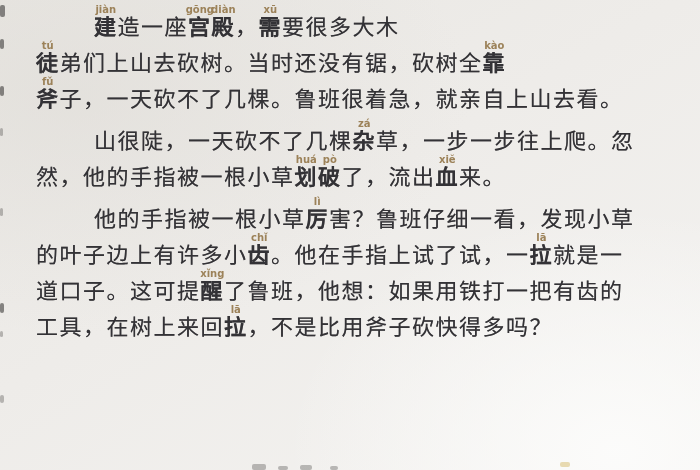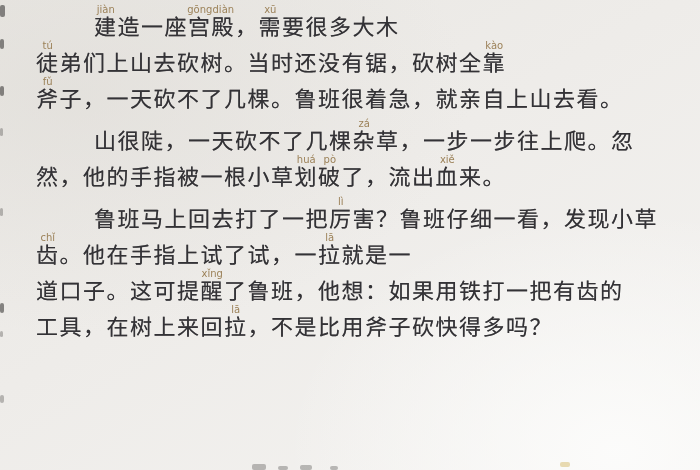--- a/index.html
+++ b/index.html
@@ -18,21 +18,21 @@
     color:#333236;
   }
   .para{margin:0 0 6px 0;}
   .line{
     height:36px;line-height:36px;
     font-size:22px;letter-spacing:1.5px;
     white-space:nowrap;
     text-shadow:0 0 .6px rgba(40,40,42,.55);
   }
   .line.indent{padding-left:58px;}
-  .rubychar{position:relative;display:inline-block;}
+  .rubychar{position:relative;display:inline-block;font-weight:bold;}
   .rubychar .py{
     position:absolute;left:50%;top:-5px;
     transform:translateX(-50%);
     font-family:"DejaVu Sans",sans-serif;
     font-size:10px;line-height:10px;letter-spacing:0;
     color:#9c8259;text-shadow:none;white-space:nowrap;
   }
   .artifact{position:absolute;background:#4c4a48;opacity:.65;border-radius:2px;}
   .artifact.soft{opacity:.35;filter:blur(.5px);}
   .artifact.tint{background:#d9c077;opacity:.55;}
@@ -45,22 +45,22 @@
       <div class="para">
         <div class="line indent"><span class="rubychar"><span class="py">jiàn</span>建</span><span>造一座</span><span class="rubychar"><span class="py">gōng</span>宫</span><span class="rubychar"><span class="py">diàn</span>殿</span><span>，</span><span class="rubychar"><span class="py">xū</span>需</span><span>要很多大木</span></div>
         <div class="line"><span class="rubychar"><span class="py">tú</span>徒</span><span>弟们上山去砍树。当时还没有锯，砍树全</span><span class="rubychar"><span class="py">kào</span>靠</span></div>
         <div class="line"><span class="rubychar"><span class="py">fǔ</span>斧</span><span>子，一天砍不了几棵。鲁班很着急，就亲自上山去看。</span></div>
       </div>
       <div class="para">
         <div class="line indent"><span>山很陡，一天砍不了几棵</span><span class="rubychar"><span class="py">zá</span>杂</span><span>草，一步一步往上爬。忽</span></div>
         <div class="line"><span>然，他的手指被一根小草</span><span class="rubychar"><span class="py">huá</span>划</span><span class="rubychar"><span class="py">pò</span>破</span><span>了，流出</span><span class="rubychar"><span class="py">xiě</span>血</span><span>来。</span></div>
       </div>
       <div class="para">
-        <div class="line indent"><span>鲁班马上回去打了一把</span><span class="rubychar"><span class="py">lì</span>厉</span><span>害？鲁班仔细一看，发现小草</span></div>
-        <div class="line"><span class="rubychar"><span class="py">chǐ</span>齿</span><span>。他在手指上试了试，一</span><span class="rubychar"><span class="py">lā</span>拉</span><span>就是一</span></div>
+        <div class="line indent"><span>他的手指被一根小草</span><span class="rubychar"><span class="py">lì</span>厉</span><span>害？鲁班仔细一看，发现小草</span></div>
+        <div class="line"><span>的叶子边上有许多小</span><span class="rubychar"><span class="py">chǐ</span>齿</span><span>。他在手指上试了试，一</span><span class="rubychar"><span class="py">lā</span>拉</span><span>就是一</span></div>
         <div class="line"><span>道口子。这可提</span><span class="rubychar"><span class="py">xǐng</span>醒</span><span>了鲁班，他想：如果用铁打一把有齿的</span></div>
         <div class="line"><span>工具，在树上来回</span><span class="rubychar"><span class="py">lā</span>拉</span><span>，不是比用斧子砍快得多吗？</span></div>
       </div>
       <div class="para">
       </div>
     </div>
 
   <div class="artifact" style="left:0;top:5px;width:5px;height:12px;"></div>
   <div class="artifact" style="left:0;top:39px;width:4px;height:10px;"></div>
   <div class="artifact" style="left:0;top:86px;width:4px;height:10px;"></div>

